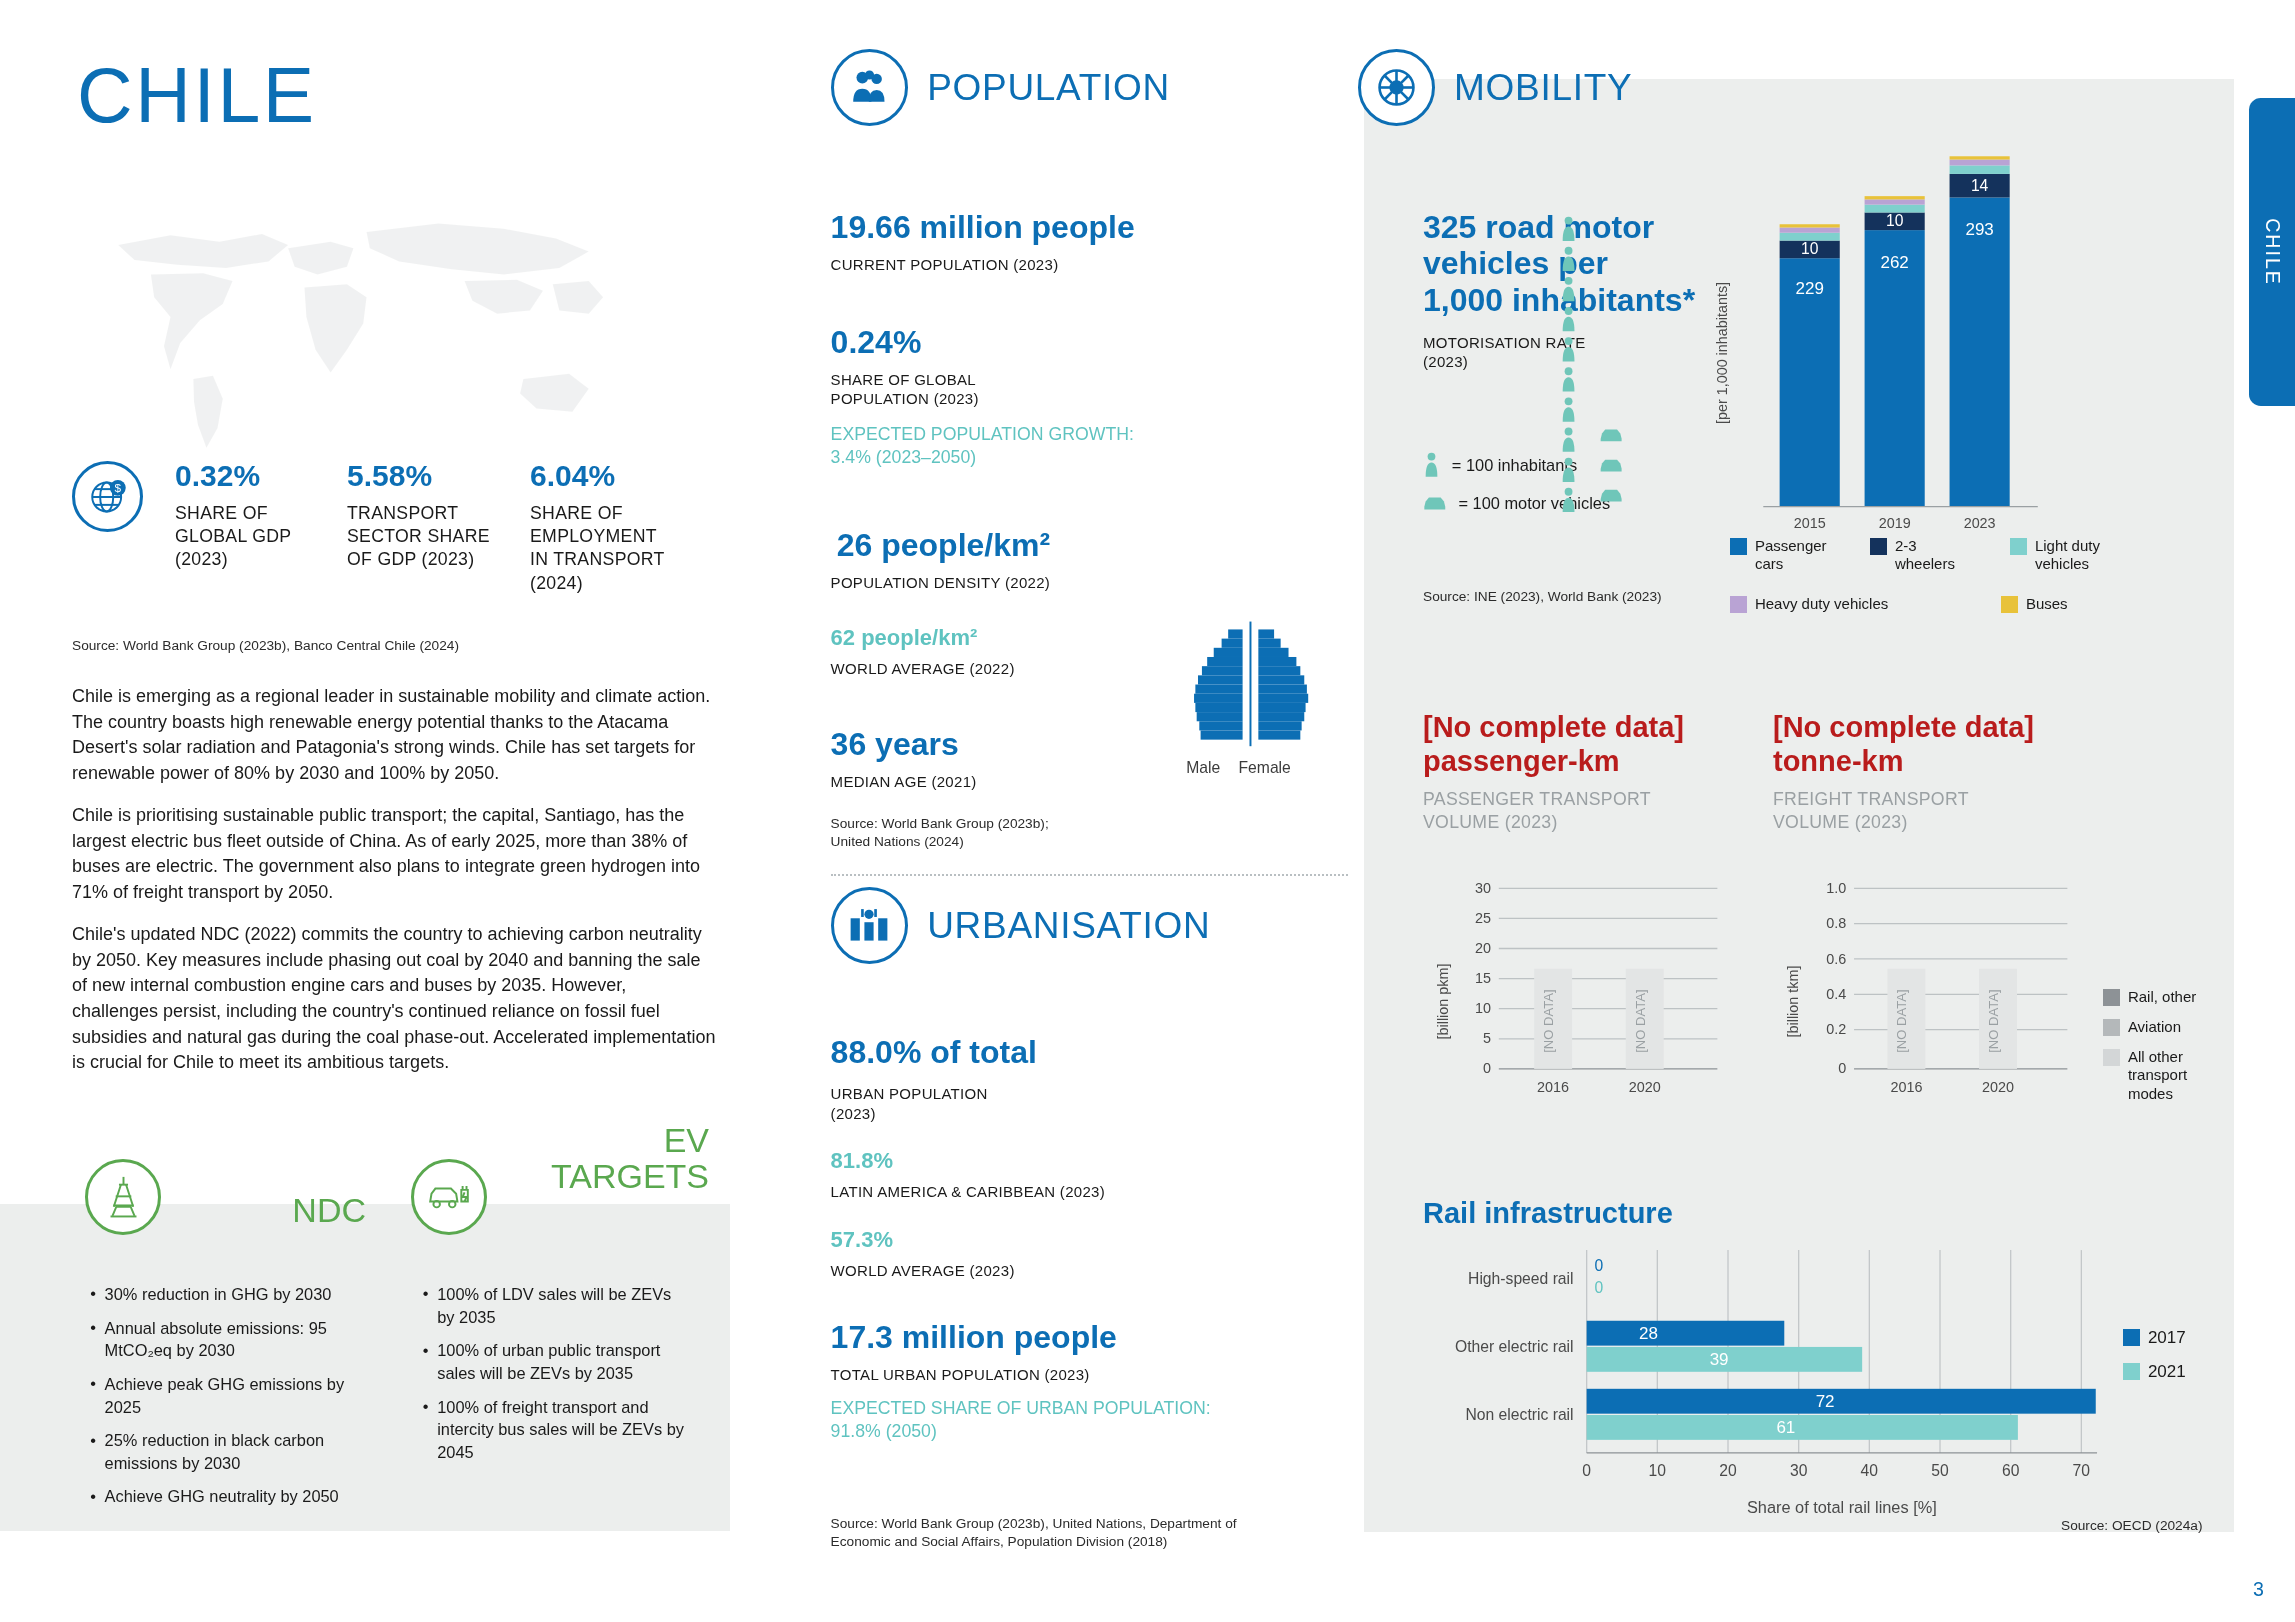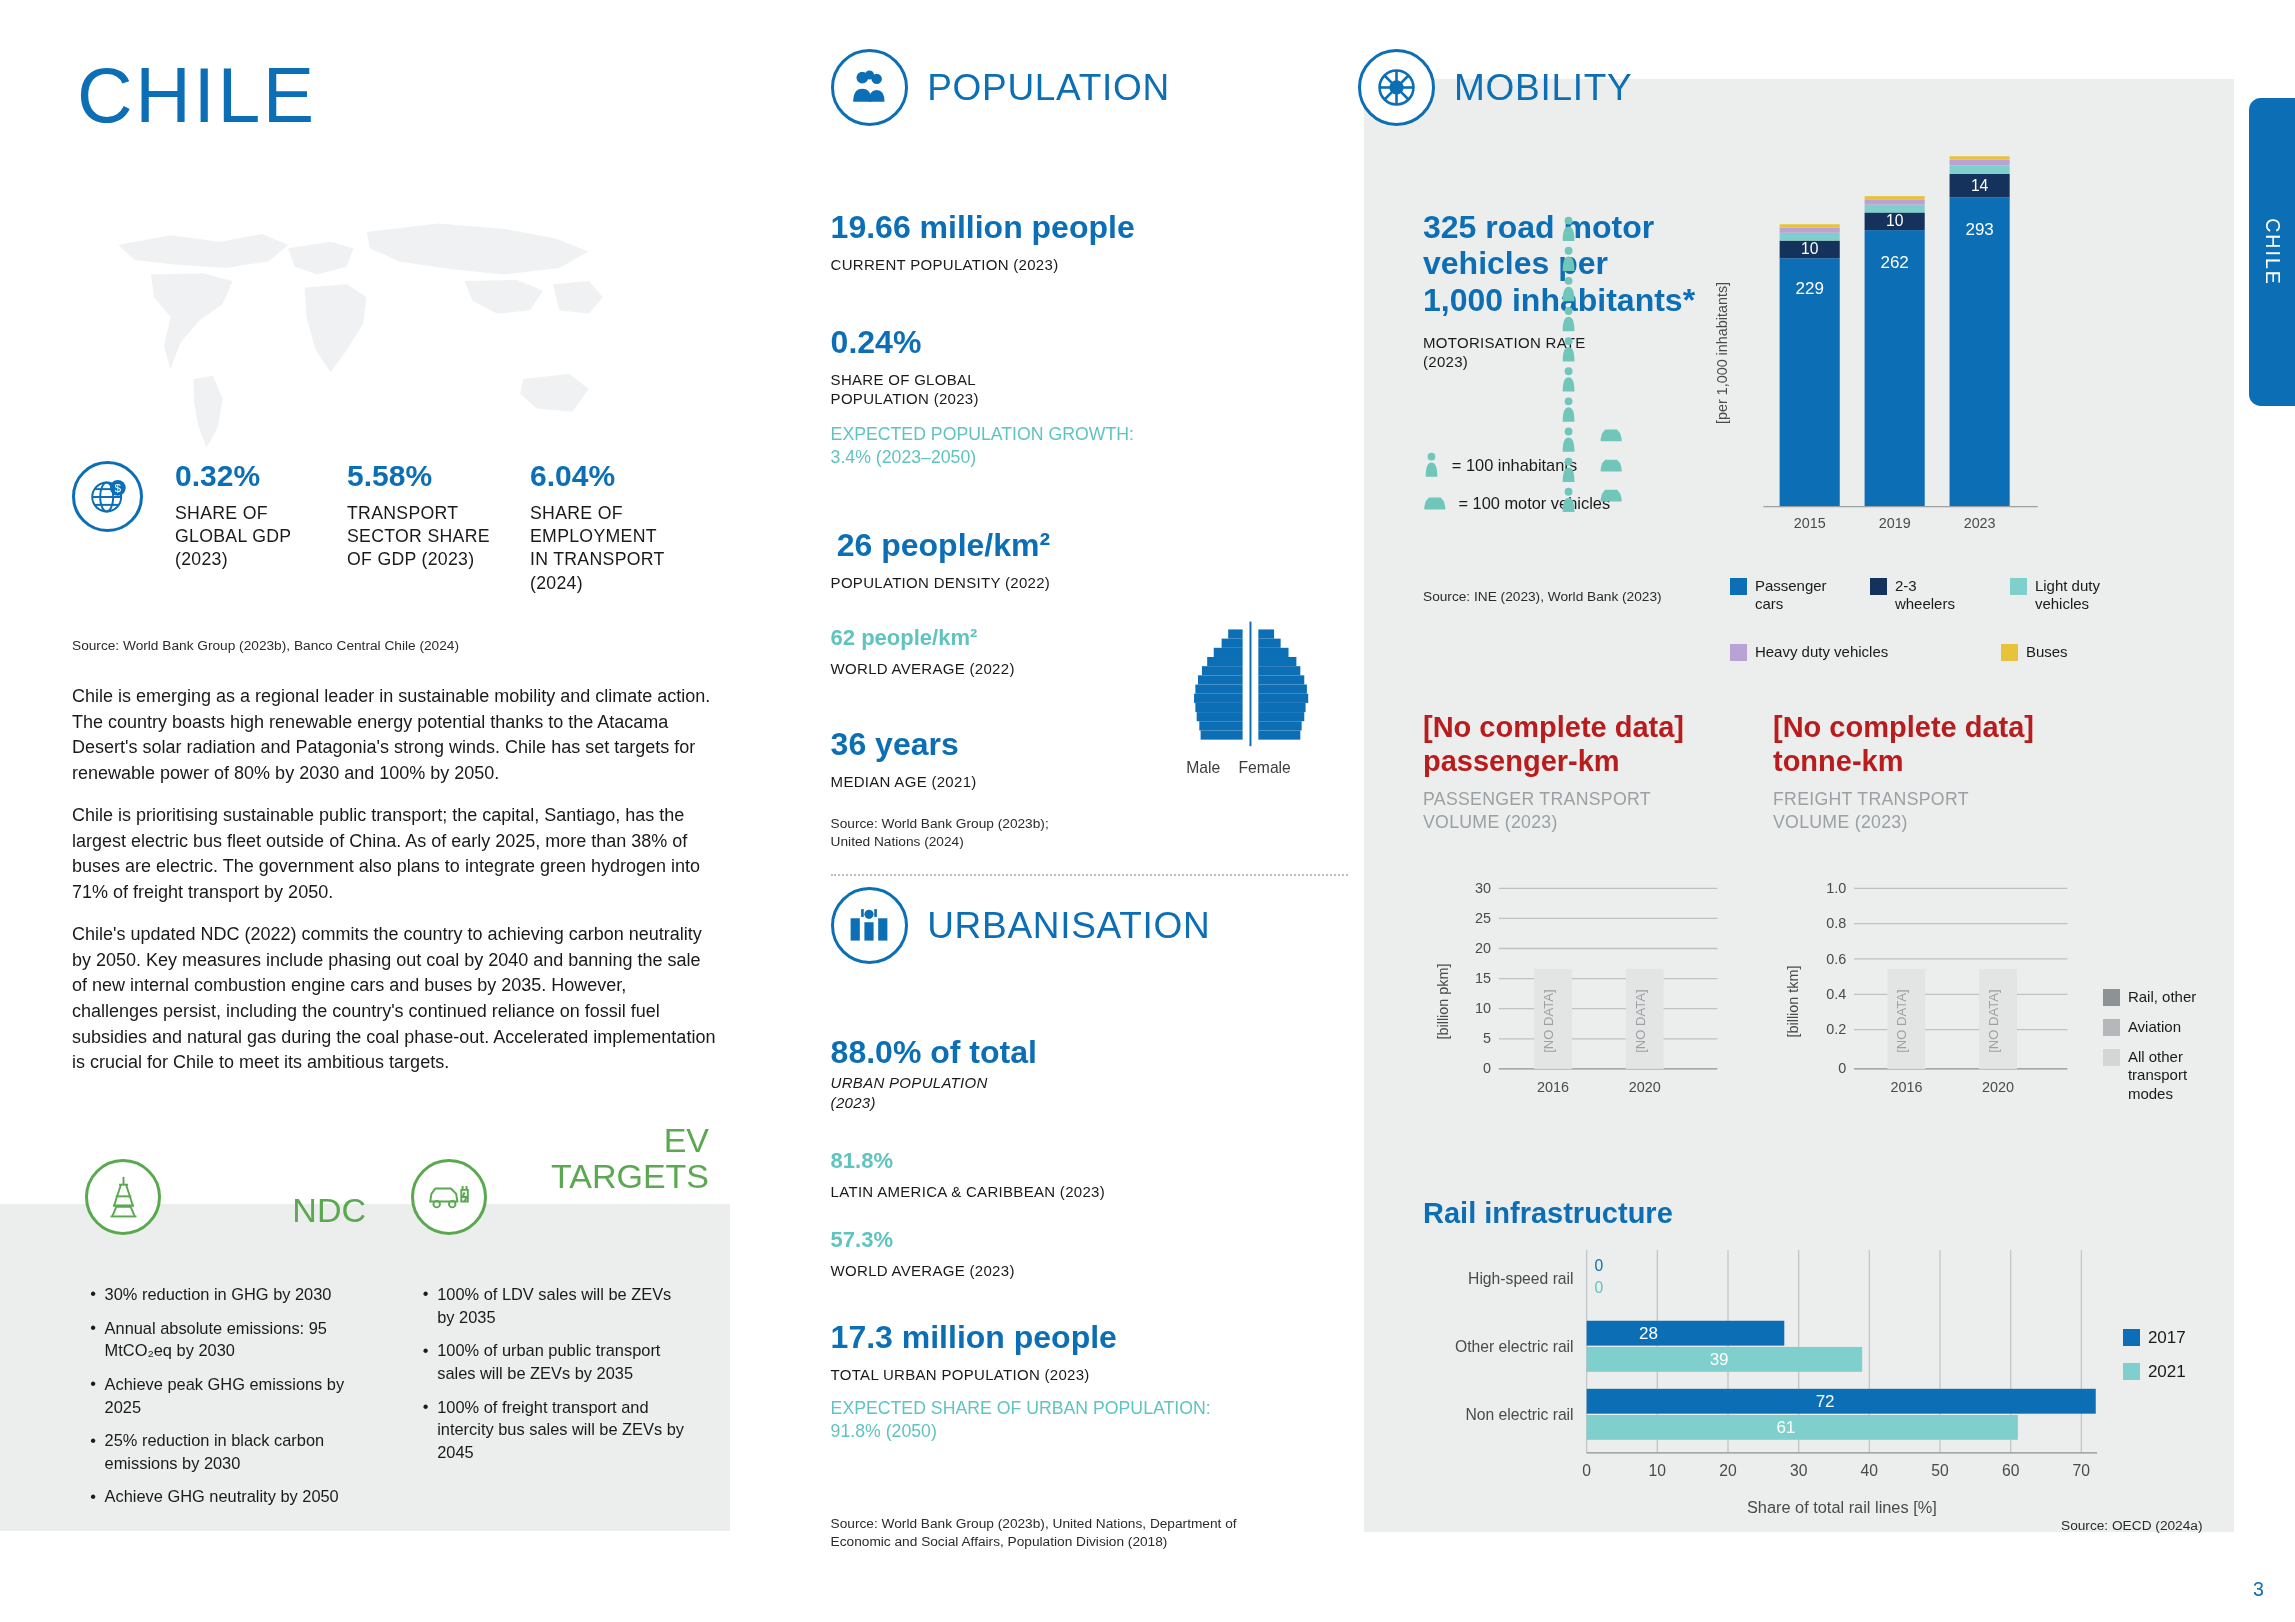--- a/index.html
+++ b/index.html
@@ -294,21 +294,21 @@
           <circle cx="32" cy="14" r="7"></circle>
           <rect x="20" y="6" width="4" height="12"></rect>
             <rect x="40" y="6" width="4" height="12"></rect>
         </svg>
       </div>
       <div class="t">URBANISATION</div>
     </div>
 
     <div style="position:absolute; left:19.6px; top:1034px;">
       <div class="big">88.0% of total</div>
-      <div class="mid-lbl" style="margin-top:2px; white-space:pre-line;font-style:italic;">URBAN POPULATION
+      <div class="mid-lbl" style="margin-top:13px; white-space:pre-line;">URBAN POPULATION
 (2023)</div>
     </div>
 
     <div style="position:absolute; left:19.6px; top:1148px;">
       <div class="teal" style="font-size:22px; font-weight:bold;">81.8%</div>
       <div class="mid-lbl" style="margin-top:7.9px;">LATIN AMERICA &amp; CARIBBEAN (2023)</div>
     </div>
 
     <div style="position:absolute; left:19.6px; top:1227px;">
       <div class="teal" style="font-size:22px; font-weight:bold;">57.3%</div>
@@ -462,21 +462,21 @@
       <rect x="365" y="29" width="92" height="5" fill="#e8c23a"></rect>
       <text x="411" y="150" fill="#fff" font-size="26" text-anchor="middle">293</text>
       <text x="411" y="82" fill="#fff" font-size="24" text-anchor="middle">14</text>
 
       <line x1="80" y1="565" x2="500" y2="565" stroke="#9aa0a3" stroke-width="2"></line>
       <text x="151" y="598" class="axis-lbl" text-anchor="middle" fill="#4a4a4a">2015</text>
       <text x="281" y="598" class="axis-lbl" text-anchor="middle" fill="#4a4a4a">2019</text>
       <text x="411" y="598" class="axis-lbl" text-anchor="middle" fill="#4a4a4a">2023</text>
     </svg>
 
-    <div style="position:absolute; left:366px; top:537px; width:425px; display:flex; flex-wrap:wrap; gap:29px 22px;margin-top:40px;">
+    <div style="position:absolute; left:366px; top:537px; width:425px; display:flex; flex-wrap:wrap; gap:21px 22px;">
       <div class="legend-item" style="width:118px;">
         <span class="sw" style="background:#0c6eb4;"></span>
         <span style="white-space:pre-line;">Passenger
 cars</span>
       </div>
       <div class="legend-item" style="width:118px;">
         <span class="sw" style="background:#14325c;"></span>
         <span style="white-space:pre-line;">2-3
 wheelers</span>
       </div>

